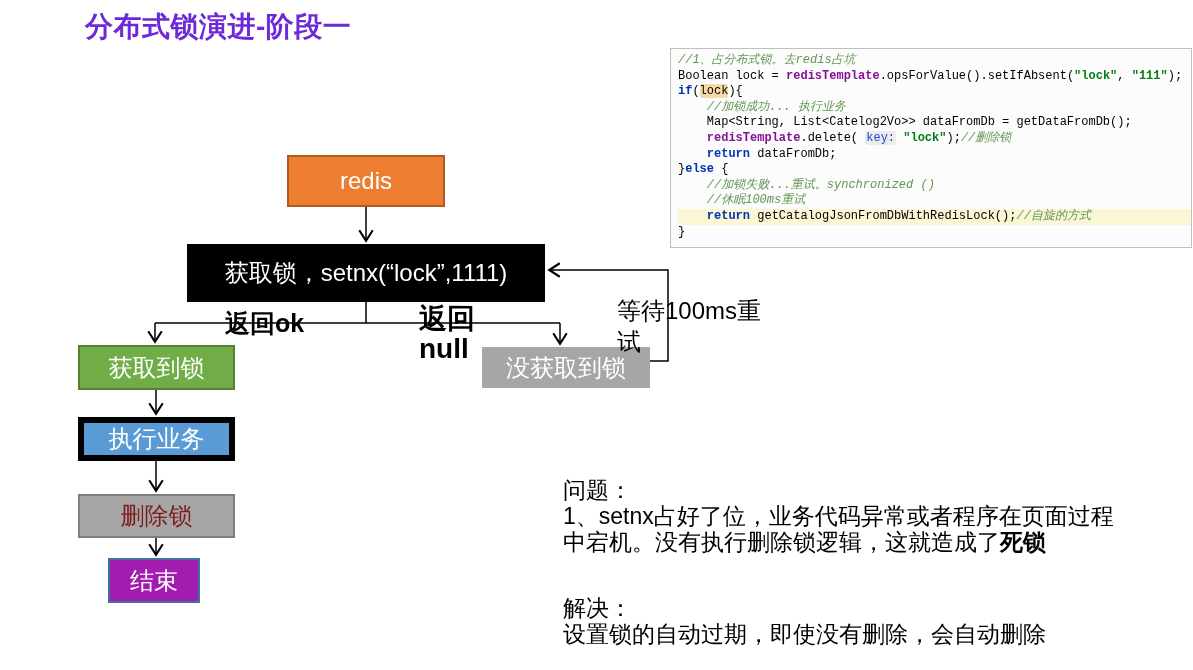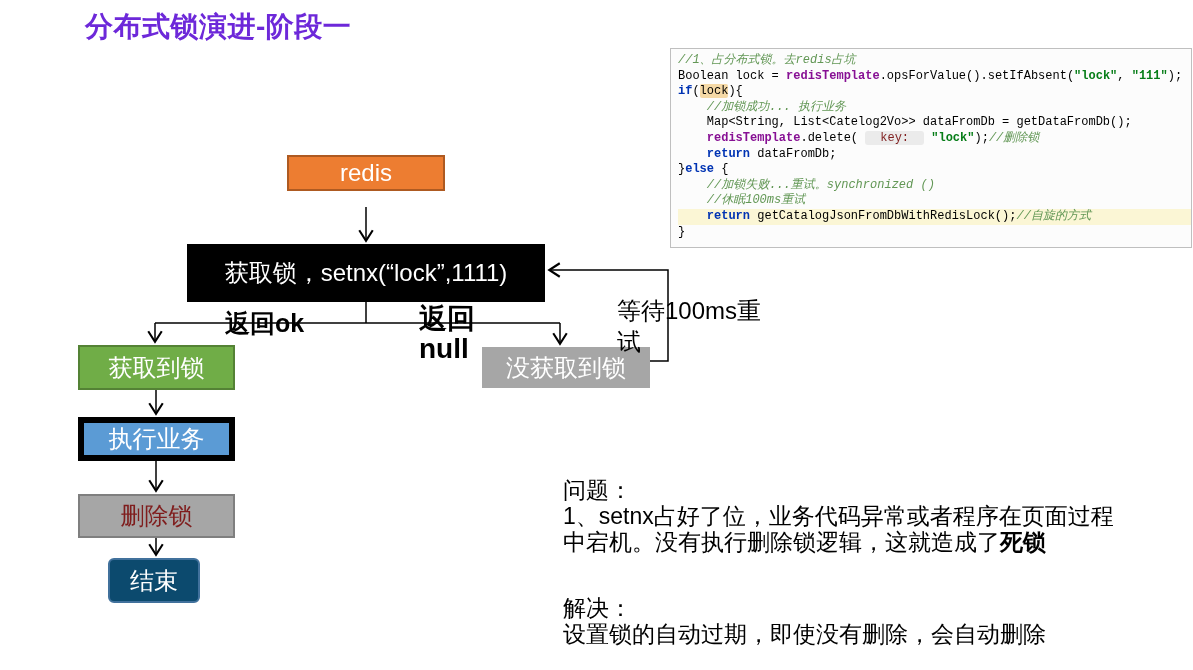--- a/index.html
+++ b/index.html
@@ -20,28 +20,28 @@
     font-size:12px; line-height:15.6px;
     padding:4px 0 0 7px;
     white-space:pre; overflow:hidden;
   }
   .code-line { white-space:pre; height:15.6px; }
   .tk-pl { color:#000000; }
   .tk-kw { color:#0033B3; font-weight:bold; }
   .tk-fld { color:#871094; font-weight:bold; }
   .tk-str { color:#067D17; font-weight:bold; }
   .tk-cm { color:#629755; font-style:italic; }
-  .tk-hint { color:#7f1d1d; background:#EBEBEB; border-radius:3px; padding:0 15px; }
+  .tk-hint { color:#1d4ed8; background:#EBEBEB; border-radius:3px; padding:0 1px; }
   .tk-hl { background:#F5D9A6; border-radius:2px; }
   
   .node {
     position:absolute; display:flex; align-items:center; justify-content:center;
     color:#ffffff; font-size:24px; text-align:center;
   }
-  .node-redis   { left:287px; top:155px; width:158px; height:36px; border:2px solid #AE5A21; }
+  .node-redis   { left:287px; top:155px; width:158px; height:52px; border:2px solid #AE5A21; }
   .node-acquire { left:187px; top:244px; width:358px; height:58px; }
   .node-got     { left:78px;  top:345px; width:157px; height:45px; border:2px solid #548235; }
   .node-exec    { left:78px;  top:417px; width:157px; height:44px; border:6px solid #000000; }
   .node-del     { left:78px;  top:494px; width:157px; height:44px; border:2px solid #7F7F7F; color:#7f1d1d; }
   .node-end     { left:108px; top:558px; width:92px;  height:45px; border:2px solid #41719C; }
   .node-notgot  { left:482px; top:347px; width:168px; height:41px; }
   
   .edge-label { position:absolute; color:#000000; }
   .label-ok    { left:225px; top:307px; font-size:25px; font-weight:bold; white-space:nowrap; }
   .label-null  { left:419px; top:304px; width:64px; font-size:28px; font-weight:bold; line-height:30px; word-break:break-all; }
@@ -95,21 +95,21 @@
   </div>
 
   <div class="node node-exec" style="background-color: rgb(91, 155, 213);">
     <span>执行业务</span>
   </div>
 
   <div class="node node-del" style="background-color: rgb(166, 166, 166);">
     <span>删除锁</span>
   </div>
 
-  <div class="node node-end" style="background-color: #0c4a6e; border-radius: 6px;">
+  <div class="node node-end" style="background-color: #a21caf;">
     <span>结束</span>
   </div>
 
   <div class="node node-notgot" style="background-color: rgb(166, 166, 166);">
     <span>没获取到锁</span>
   </div>
 
   <div class="edge-label label-ok">返回ok</div>
   <div class="edge-label label-null">返回null</div>
   <div class="edge-label label-retry">等待100ms重试</div>

